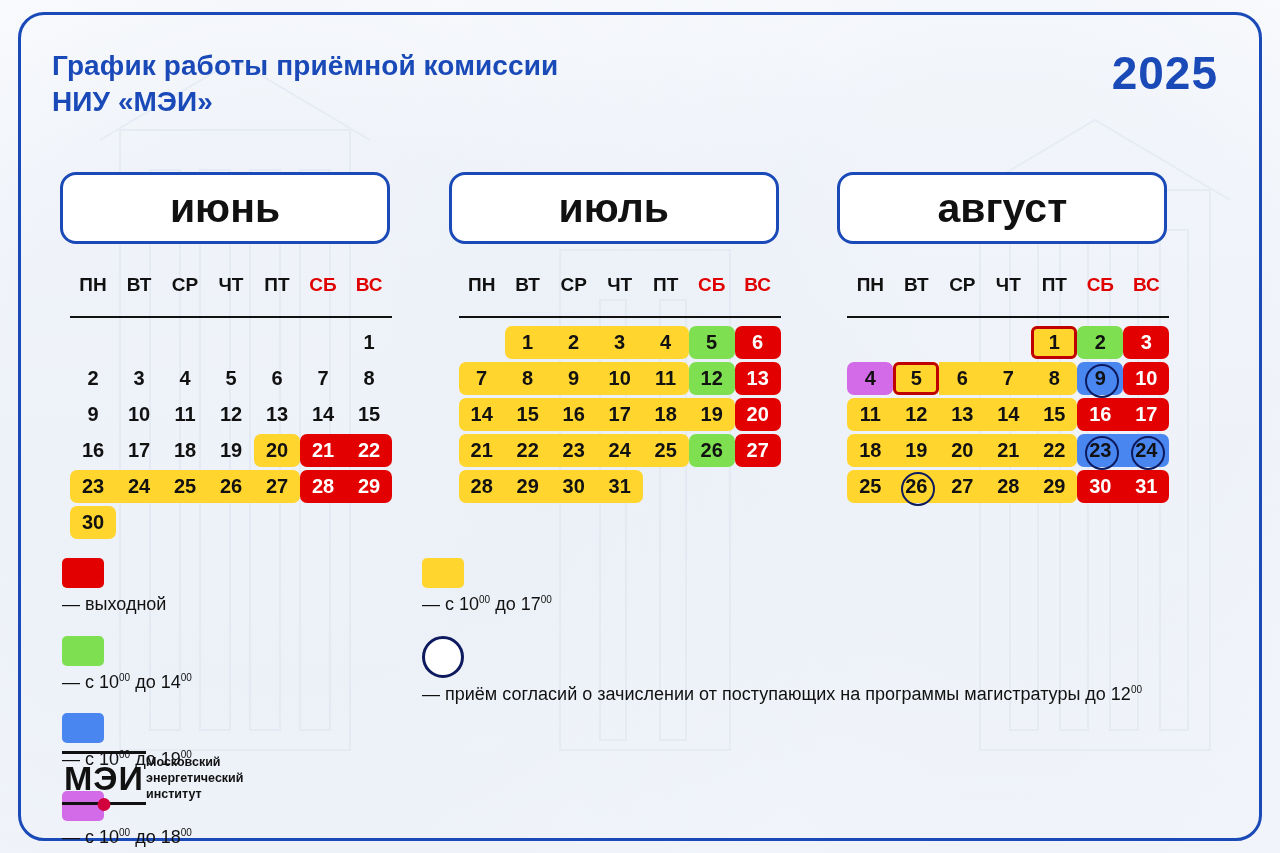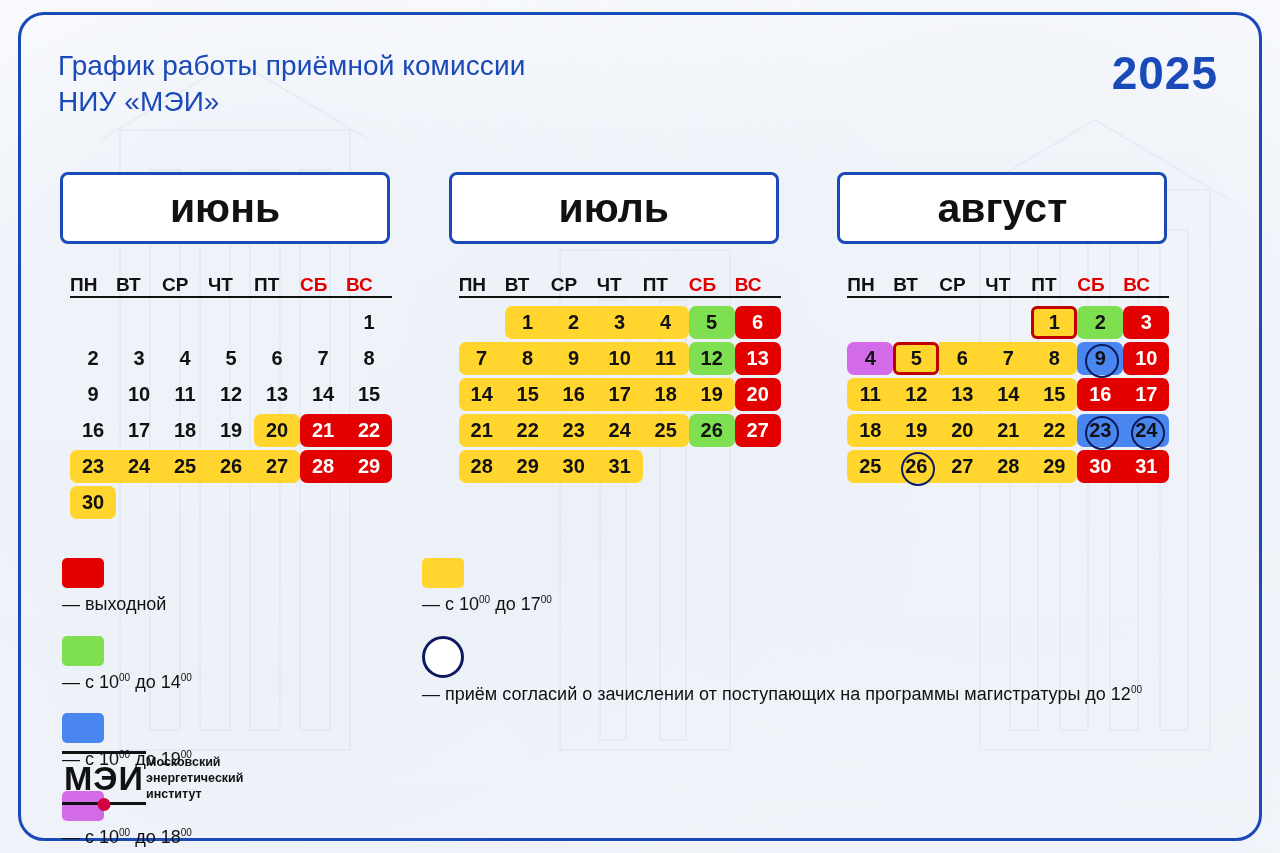--- a/index.html
+++ b/index.html
@@ -23,52 +23,52 @@
     border:3px solid #1a49b8;border-radius:26px;
     pointer-events:none;
   }
   
   .bg-building{
     position:absolute;left:0;top:0;width:1280px;height:853px;
     opacity:.5;
   }
 
   .title{
-    position:absolute;left:58px;top:48px;
+    position:absolute;left:52px;top:48px;
     color:#1a49b8;
-    font-size:28px;font-weight:normal;line-height:1.30;
+    font-size:28px;font-weight:bold;line-height:1.30;
     letter-spacing:.1px;
     white-space:pre-line;
   }
   .year{
     position:absolute;right:62px;top:46px;
     color:#1a49b8;font-size:46px;font-weight:bold;letter-spacing:1px;
   }
 
   .months{
     position:absolute;left:60px;top:172px;width:1166px;
     display:flex;justify-content:flex-start;
   }
   .month{width:392px;}
   .month-name{
     width:330px;height:72px;
-    border:3px solid #1a49b8;border-radius:8px;
+    border:3px solid #1a49b8;border-radius:16px;
     display:flex;align-items:center;justify-content:center;
     color:#111;font-size:41px;font-weight:bold;
     background:#ffffff;
     box-sizing:border-box;
   }
   .weekdays{
     margin-top:30px;margin-left:10px;
     display:grid;grid-template-columns:repeat(7,46px);
     column-gap:0;
   }
   .weekdays div{
-    text-align:left;font-size:19px;font-weight:bold;color:#111;
-    padding-bottom:0;
+    text-align:center;font-size:19px;font-weight:bold;color:#111;
+    padding-bottom:20px;
   }
   .weekdays div.we{color:#e00000;}
   .wd-rule{
     margin-left:10px;width:322px;height:2px;background:#111;
   }
   .grid{
     margin-top:8px;margin-left:10px;
     display:grid;grid-template-columns:repeat(7,46px);
     grid-auto-rows:33px;
     row-gap:3px;

